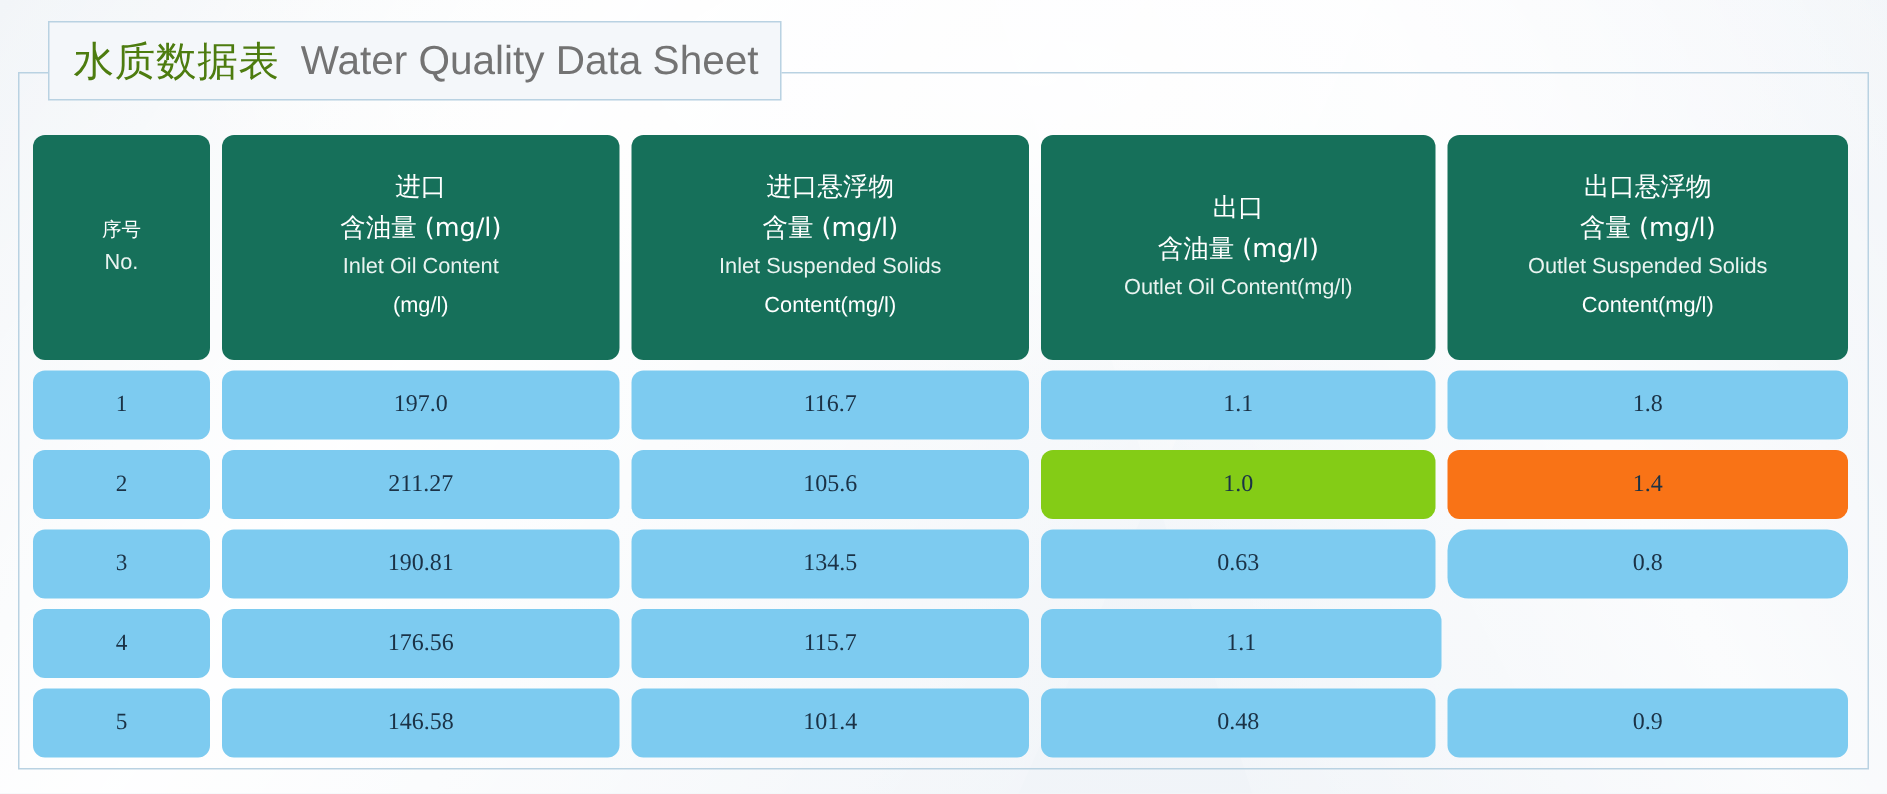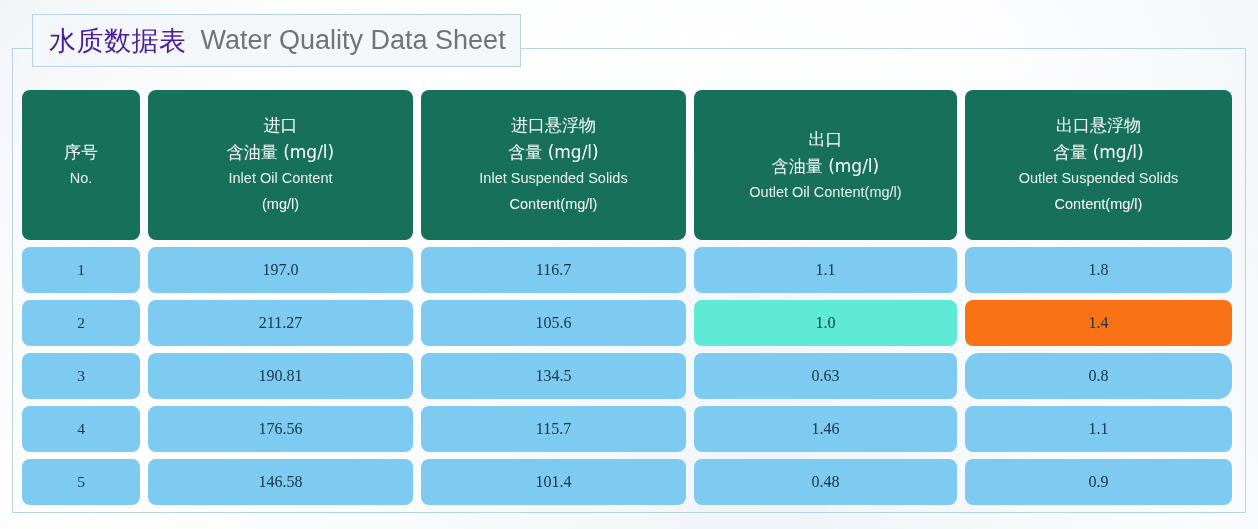--- a/index.html
+++ b/index.html
@@ -70,21 +70,21 @@
     border: 1px solid #b9d2e2;
     background: #f4f7fa;
     display: flex;
     align-items: center;
     padding: 0 14px 0 16px;
     white-space: nowrap;
     z-index: 5;
   }
   #title-cn {
     font-size: 27px;
-    color: #4c1d95;
+    color: #4d7c0f;
     letter-spacing: 0.5px;
     font-family: "DejaVu Sans", "Liberation Sans", sans-serif;
   }
   #title-en {
     font-size: 27px;
     color: #737373;
     margin-left: 14px;
     font-family: "Liberation Sans", "DejaVu Sans", sans-serif;
   }
 
@@ -138,21 +138,21 @@
     line-height: 1.62;
     color: #e9f3f0;
     font-family: "Liberation Sans", "DejaVu Sans", sans-serif;
   }
   .hl-unit {
     font-size: 14.5px;
     line-height: 1.9;
     color: #ffffff;
     font-family: "Liberation Sans", "DejaVu Sans", sans-serif;
   }
-  .hdr-no .hl-cn { font-size: 17px; }
+  .hdr-no .hl-cn { font-size: 13px; }
 
   
   .data-row .cell {
     background: #7dcbf0;
     height: 46px;
     color: #1b3246;
     font-size: 16px;
     font-family: "Liberation Serif", "DejaVu Serif", serif;
   }
   .data-row .cell.c0 {
@@ -217,37 +217,36 @@
     <div class="cell c1" style="background: rgb(125, 203, 240);">197.0</div>
     <div class="cell c2" style="background: rgb(125, 203, 240);">116.7</div>
     <div class="cell c3" style="background: rgb(125, 203, 240);">1.1</div>
     <div class="cell c4" style="background: rgb(125, 203, 240);">1.8</div>
   </div>
 
   <div class="row data-row">
     <div class="cell c0" style="background: rgb(125, 203, 240);">2</div>
     <div class="cell c1" style="background: rgb(125, 203, 240);">211.27</div>
     <div class="cell c2" style="background: rgb(125, 203, 240);">105.6</div>
-    <div class="cell c3" style="background: #5eead4; text-align: center;">1.0</div>
+    <div class="cell c3" style="background: #84cc16; text-align: center;">1.0</div>
     <div class="cell c4" style="background: #f97316;">1.4</div>
   </div>
 
   <div class="row data-row">
     <div class="cell c0" style="background: rgb(125, 203, 240);">3</div>
     <div class="cell c1" style="background: rgb(125, 203, 240);">190.81</div>
     <div class="cell c2" style="background: rgb(125, 203, 240);">134.5</div>
     <div class="cell c3" style="background: rgb(125, 203, 240);">0.63</div>
     <div class="cell c4" style="background: rgb(125, 203, 240); border-radius: 14px;">0.8</div>
   </div>
 
   <div class="row data-row">
     <div class="cell c0" style="background: rgb(125, 203, 240);">4</div>
     <div class="cell c1" style="background: rgb(125, 203, 240);">176.56</div>
     <div class="cell c2" style="background: rgb(125, 203, 240);">115.7</div>
-    <div class="cell c3" style="background: rgb(125, 203, 240);">1.46</div>
     <div class="cell c4" style="background: rgb(125, 203, 240);">1.1</div>
   </div>
 
   <div class="row data-row">
     <div class="cell c0" style="background: rgb(125, 203, 240);">5</div>
     <div class="cell c1" style="background: rgb(125, 203, 240);">146.58</div>
     <div class="cell c2" style="background: rgb(125, 203, 240);">101.4</div>
     <div class="cell c3" style="background: rgb(125, 203, 240);">0.48</div>
     <div class="cell c4" style="background: rgb(125, 203, 240);">0.9</div>
   </div>

